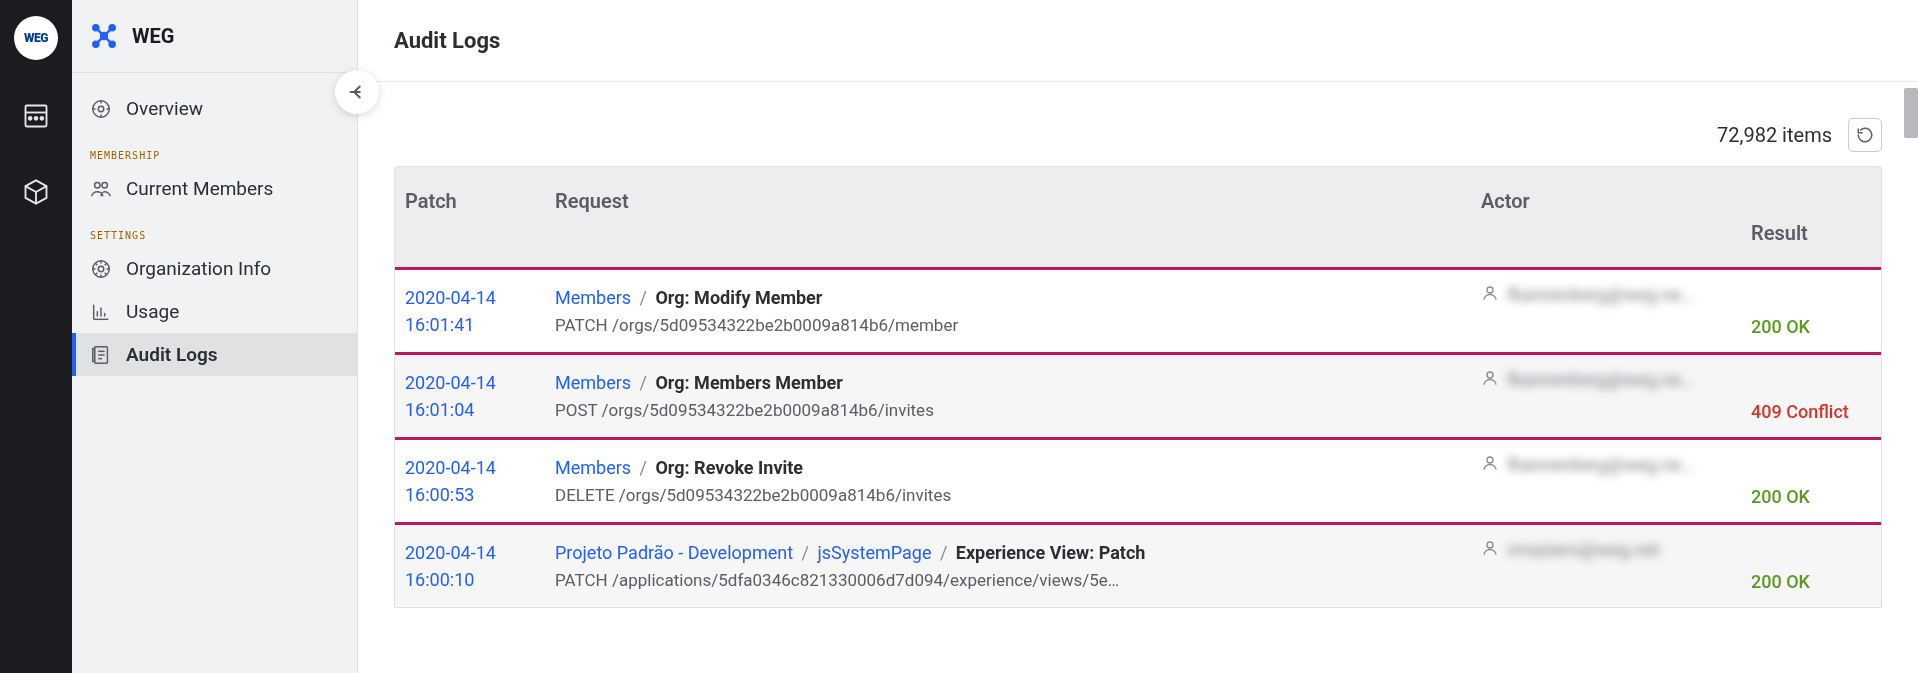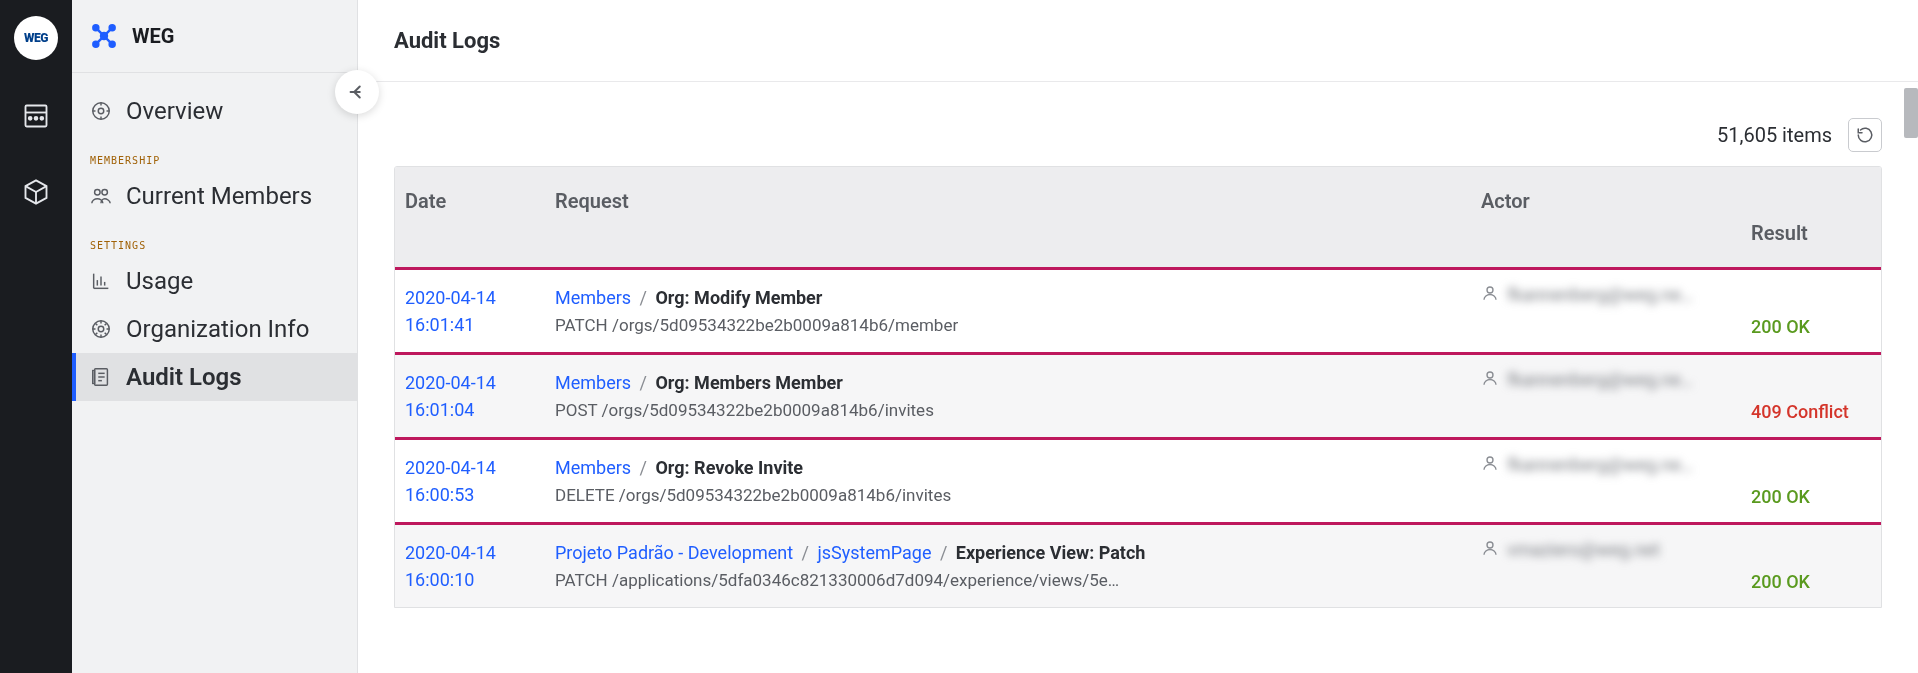--- a/index.html
+++ b/index.html
@@ -73,21 +73,21 @@
     font-size: 20px;
     font-weight: 700;
     color: #1a1c20;
   }
   .sidebar-body { padding: 14px 0; }
   .nav-item {
     display: flex;
     align-items: center;
     gap: 14px;
     padding: 10px 18px;
-    font-size: 24px;
+    font-size: 19px;
     color: #2b2e33;
     cursor: pointer;
   }
   .nav-item-icon {
     width: 22px;
     height: 22px;
     display: flex;
     align-items: center;
     justify-content: center;
     color: #5a5d63;
@@ -304,39 +304,39 @@
       </span>
       <span>Current Members</span>
     </div>
 
 
     <div class="nav-section-label">SETTINGS</div>
 
     <div class="nav-item">
       <span class="nav-item-icon">
         <svg width="22" height="22" viewBox="0 0 24 24" fill="none" stroke="currentColor" stroke-width="1.6">
+            <circle cx="12" cy="12" r="9"></circle>
+            <circle cx="12" cy="12" r="3"></circle>
+            <path d="M12 3v3M12 18v3M3 12h3M18 12h3M6 6l2 2M16 16l2 2M18 6l-2 2M8 16l-2 2"></path>
+          </svg>
+      </span>
+      <span>Organization Info</span>
+    </div>
+
+    <div class="nav-item">
+      <span class="nav-item-icon">
+        <svg width="22" height="22" viewBox="0 0 24 24" fill="none" stroke="currentColor" stroke-width="1.6">
             <line x1="4" y1="20" x2="4" y2="4"></line>
             <line x1="4" y1="20" x2="20" y2="20"></line>
             <line x1="8" y1="17" x2="8" y2="11"></line>
             <line x1="12" y1="17" x2="12" y2="7"></line>
             <line x1="16" y1="17" x2="16" y2="13"></line>
           </svg>
       </span>
       <span>Usage</span>
-    </div>
-
-    <div class="nav-item">
-      <span class="nav-item-icon">
-        <svg width="22" height="22" viewBox="0 0 24 24" fill="none" stroke="currentColor" stroke-width="1.6">
-            <circle cx="12" cy="12" r="9"></circle>
-            <circle cx="12" cy="12" r="3"></circle>
-            <path d="M12 3v3M12 18v3M3 12h3M18 12h3M6 6l2 2M16 16l2 2M18 6l-2 2M8 16l-2 2"></path>
-          </svg>
-      </span>
-      <span>Organization Info</span>
     </div>
 
     <div class="nav-item active">
       <span class="nav-item-icon">
         <svg width="22" height="22" viewBox="0 0 24 24" fill="none" stroke="currentColor" stroke-width="1.6">
             <rect x="5" y="3" width="14" height="18" rx="1"></rect>
             <rect x="3" y="5" width="2" height="14"></rect>
             <line x1="9" y1="8" x2="16" y2="8"></line>
             <line x1="9" y1="12" x2="16" y2="12"></line>
             <line x1="9" y1="16" x2="13" y2="16"></line>
@@ -346,32 +346,32 @@
     </div>
   </div>
 </div>
 
 <div class="main">
   <div class="main-header">
     <div class="main-title">Audit Logs</div>
   </div>
   <div class="main-content">
     <div class="toolbar">
-      <span class="item-count">51,605 items</span>
+      <span class="item-count">72,982 items</span>
       <button class="refresh-btn">
         <svg width="18" height="18" viewBox="0 0 24 24" fill="none" stroke="#5a5d63" stroke-width="2" stroke-linecap="round">
             <path d="M3 12a9 9 0 1 0 3-6.7"></path>
             <path d="M3 4v5h5"></path>
           </svg>
       </button>
     </div>
 
     <div class="table">
       <div class="thead">
-        <div class="th col-date">Date</div>
+        <div class="th col-date">Patch</div>
         <div class="th col-request">Request</div>
         <div class="th col-actor">Actor</div>
         <div class="th col-result">Result</div>
       </div>
       <div class="tbody" id="tbody">
           <div class="trow">
             <div class="td col-date">
               <div class="date-line1">2020-04-14</div>
               <div class="date-line2">16:01:41</div>
             </div>

